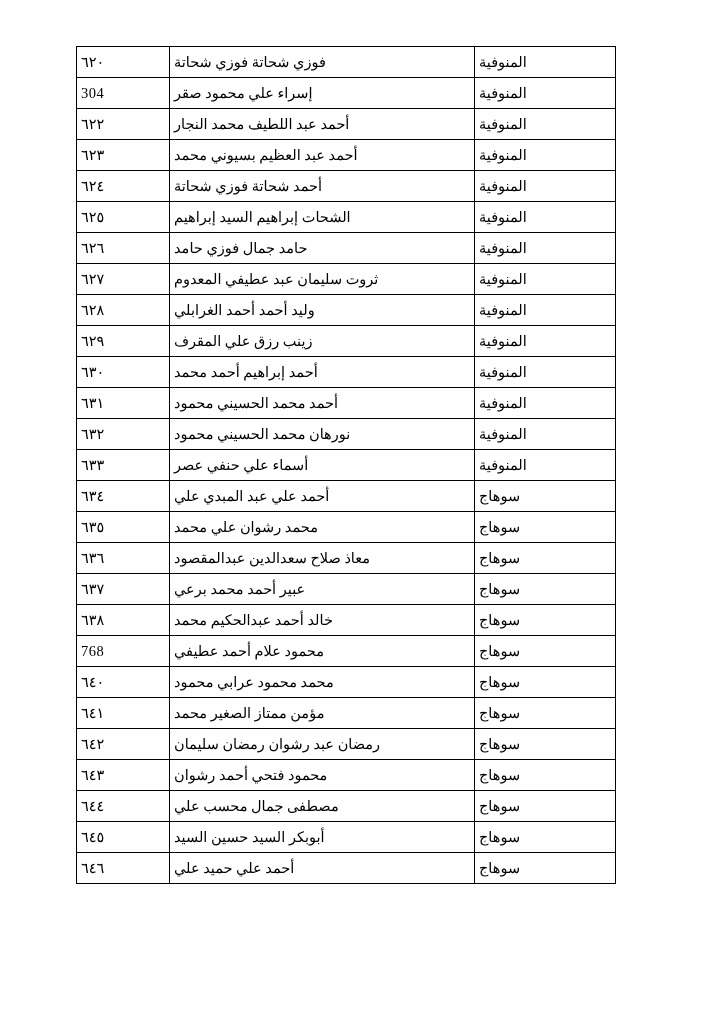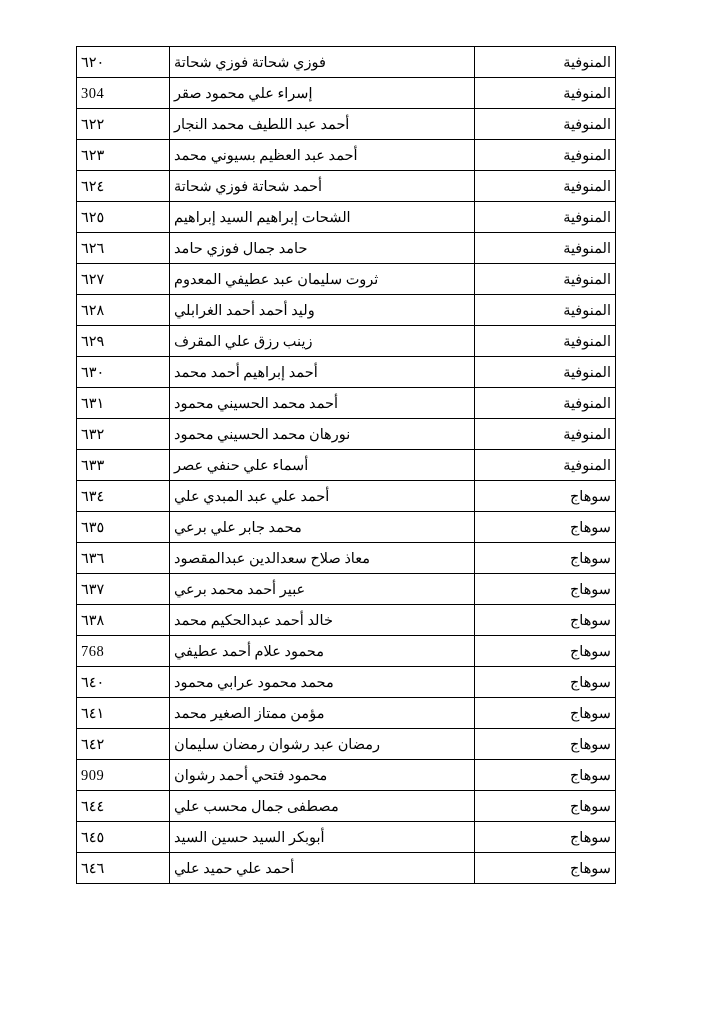--- a/index.html
+++ b/index.html
@@ -47,21 +47,21 @@
     width: 84px;
     text-align: left;
     letter-spacing: 0.5px;
   }
   td.col-name {
     width: 296px;
     text-align: left;
   }
   td.col-gov {
     width: 132px;
-    text-align: right;
+    text-align: left;
   }
 </style>
 </head>
 <body>
 
 <div class="page">
   <div class="table-wrap">
     <table class="roster">
       <tbody>
           <tr>
@@ -134,21 +134,21 @@
             <td class="col-name">أسماء علي حنفي عصر</td>
             <td class="col-serial">٦٣٣</td>
           </tr>
           <tr>
             <td class="col-gov">سوهاج</td>
             <td class="col-name">أحمد علي عبد المبدي علي</td>
             <td class="col-serial">٦٣٤</td>
           </tr>
           <tr>
             <td class="col-gov">سوهاج</td>
-            <td class="col-name">محمد جابر علي برعي</td>
+            <td class="col-name">محمد رشوان علي محمد</td>
             <td class="col-serial">٦٣٥</td>
           </tr>
           <tr>
             <td class="col-gov">سوهاج</td>
             <td class="col-name">معاذ صلاح سعدالدين عبدالمقصود</td>
             <td class="col-serial">٦٣٦</td>
           </tr>
           <tr>
             <td class="col-gov">سوهاج</td>
             <td class="col-name">عبير أحمد محمد برعي</td>
@@ -175,21 +175,21 @@
             <td class="col-serial">٦٤١</td>
           </tr>
           <tr>
             <td class="col-gov">سوهاج</td>
             <td class="col-name">رمضان عبد رشوان رمضان سليمان</td>
             <td class="col-serial">٦٤٢</td>
           </tr>
           <tr>
             <td class="col-gov">سوهاج</td>
             <td class="col-name">محمود فتحي أحمد رشوان</td>
-            <td class="col-serial">909</td>
+            <td class="col-serial">٦٤٣</td>
           </tr>
           <tr>
             <td class="col-gov">سوهاج</td>
             <td class="col-name">مصطفى جمال محسب علي</td>
             <td class="col-serial">٦٤٤</td>
           </tr>
           <tr>
             <td class="col-gov">سوهاج</td>
             <td class="col-name">أبوبكر السيد حسين السيد</td>
             <td class="col-serial">٦٤٥</td>

